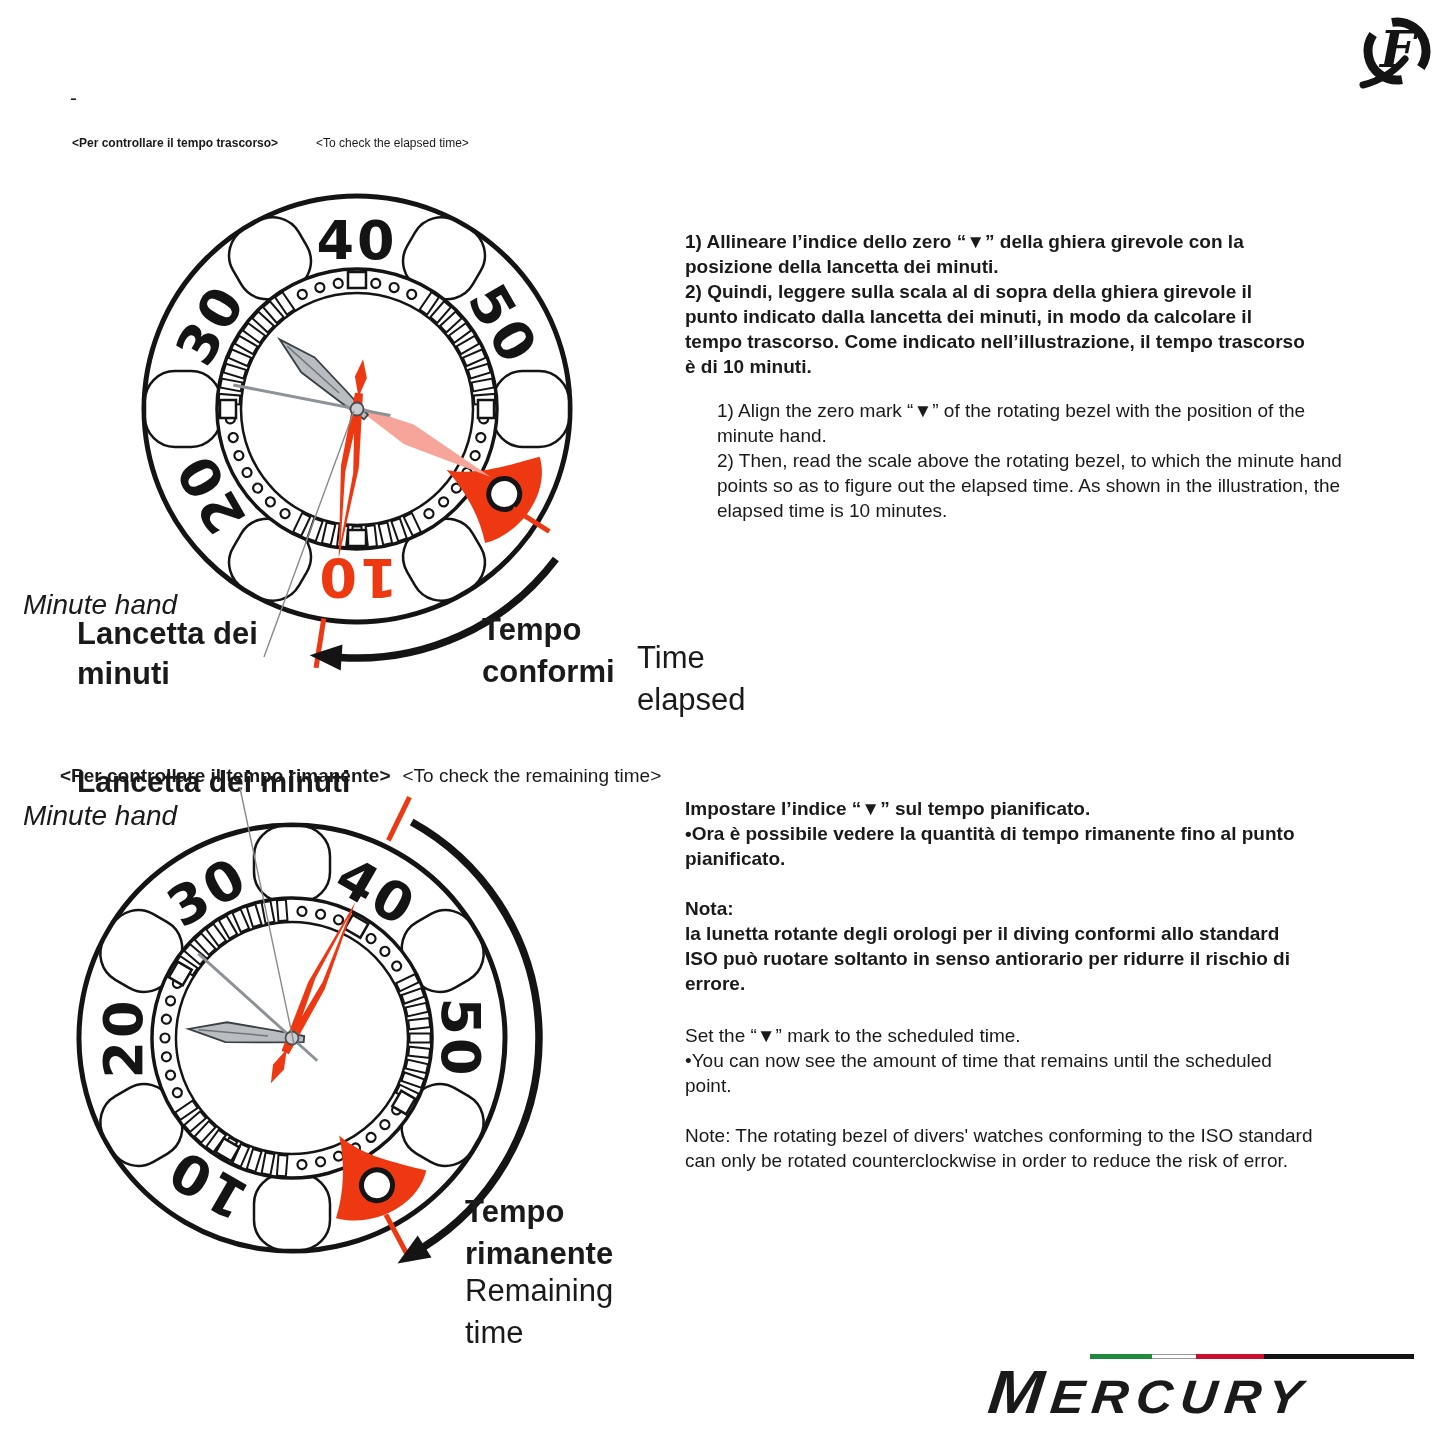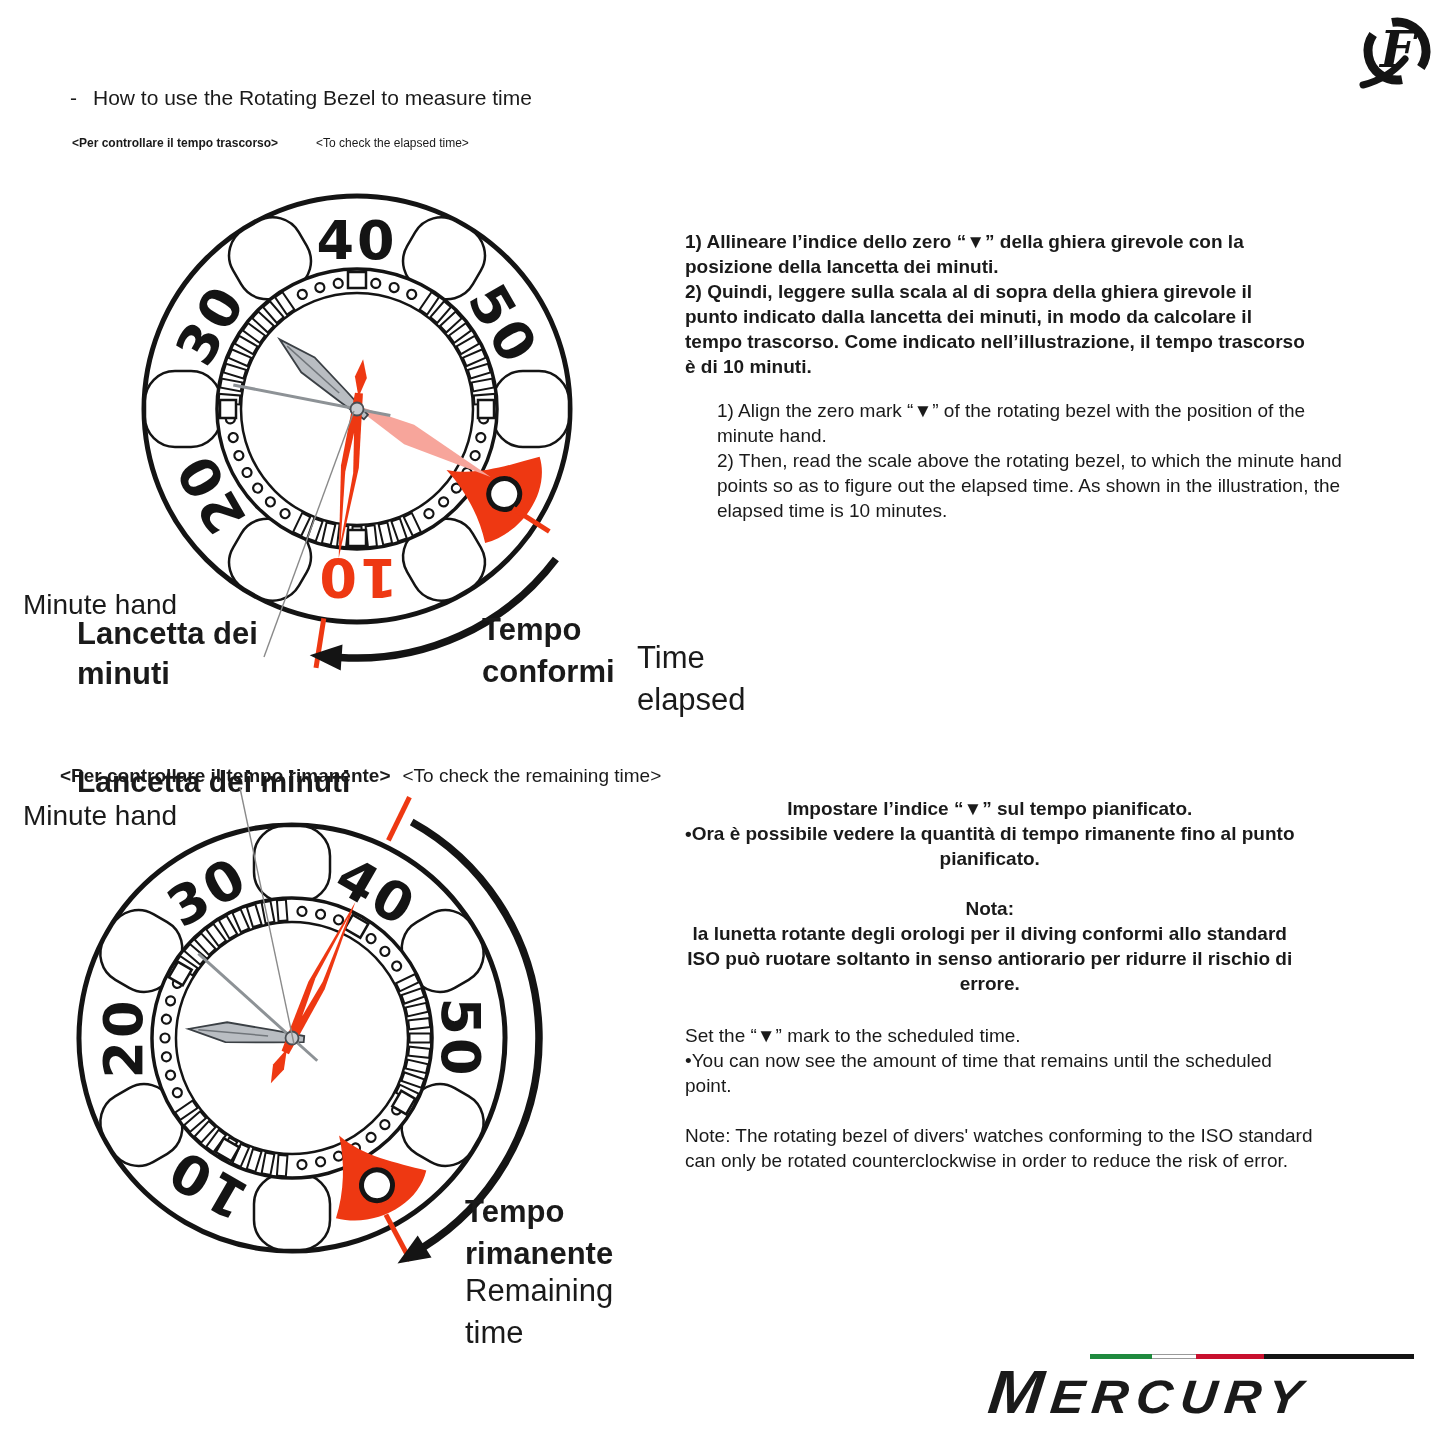--- a/index.html
+++ b/index.html
@@ -9,21 +9,21 @@
   }
   .abs{position:absolute;}
   .b{font-weight:bold;}
   .pre{white-space:pre;}
   .title-row{left:70px;top:86px;display:flex;gap:16px;font-size:21px;align-items:baseline;}
   .head1{left:72px;top:136px;display:flex;gap:38px;font-size:12px;align-items:flex-end;}
   .head2{left:60px;top:765px;display:flex;gap:12px;font-size:19px;align-items:baseline;}
   .para{font-size:19px;line-height:25px;}
   .para-it{font-weight:bold;}
   .lbl-big{font-size:31px;line-height:42px;}
-  .lbl-med{font-size:28px;line-height:34px;}
+  .lbl-med{font-size:28px;line-height:34px;font-style:italic;}
   .lbl-bold{font-weight:bold;}
   svg{position:absolute;pointer-events:none;}
   .mercury-text{
     font-weight:bold;font-style:italic;font-size:47px;letter-spacing:7px;
     transform:skewX(-6deg) scaleX(1.08);transform-origin:left bottom;white-space:nowrap;
   }
   .mercury-initial{font-size:61px;}
   .flagline{display:flex;align-items:center;}
 </style>
 </head>
@@ -32,21 +32,20 @@
 <svg style="left:1352px;top:4px;" width="90" height="90" viewBox="0 0 90 90">
   <g transform="translate(45,47)">
     <circle r="29" fill="none" stroke="#141414" stroke-width="9" stroke-dasharray="68 23 68 23" transform="rotate(80)"></circle>
     <path d="M -34 34 C -18 30 -4 22 8 8" stroke="#141414" stroke-width="7" fill="none" stroke-linecap="round"></path>
     <text x="-17" y="16" font-family="'DejaVu Serif',serif" font-size="50" font-style="italic" font-weight="bold" fill="#141414">F</text>
   </g>
 </svg>
 
 <div class="abs title-row">
   <span>-</span>
-  <span>How to use the Rotating Bezel to measure time</span>
 </div>
 
 <div class="abs head1">
   <span class="b">&lt;Per controllare il tempo trascorso&gt;</span>
   <span>&lt;To check the elapsed time&gt;</span>
 </div>
 
 <svg id="watch-elapsed-svg" style="left:132px;top:184px;" width="500" height="500" viewBox="-225 -225 500 500">
     <g transform="rotate(0)">
       <circle r="213" fill="#fff" stroke="#141414" stroke-width="5"></circle>
@@ -506,21 +505,21 @@
       <polygon points="0,12 -6,32 0,50 6,32" fill="#ee3812"></polygon>
     </g>
     <circle r="6.5" fill="#c9ccd0" stroke="#4a4e53" stroke-width="1.8"></circle>
     <line x1="-52" y1="-250" x2="2" y2="6" stroke="#8a8a8a" stroke-width="1.4"></line>
     <line x1="96.4" y1="-197.7" x2="117.5" y2="-240.9" stroke="#ee3812" stroke-width="5"></line>
     <line x1="93.9" y1="176.6" x2="118.3" y2="222.5" stroke="#ee3812" stroke-width="5"></line>
     <path d="M 119.7 -216 A 247 247 0 0 1 130.9 209.5" fill="none" stroke="#141414" stroke-width="7.5"></path>
     <polygon points="105.5,225.4 139.5,219.5 125.7,197.4" fill="#141414"></polygon>
   </svg>
 
-<div class="abs para para-it pre" style="left:685px;top:796px;text-align:center;">Impostare l’indice “▼” sul tempo pianificato.
+<div class="abs para para-it pre" style="left:685px;top:796px;">Impostare l’indice “▼” sul tempo pianificato.
 •Ora è possibile vedere la quantità di tempo rimanente fino al punto
 pianificato.
 
 Nota:
 la lunetta rotante degli orologi per il diving conformi allo standard
 ISO può ruotare soltanto in senso antiorario per ridurre il rischio di
 errore.</div>
 <div class="abs para pre" style="left:685px;top:1023px;">Set the “▼” mark to the scheduled time.
 •You can now see the amount of time that remains until the scheduled
 point.

